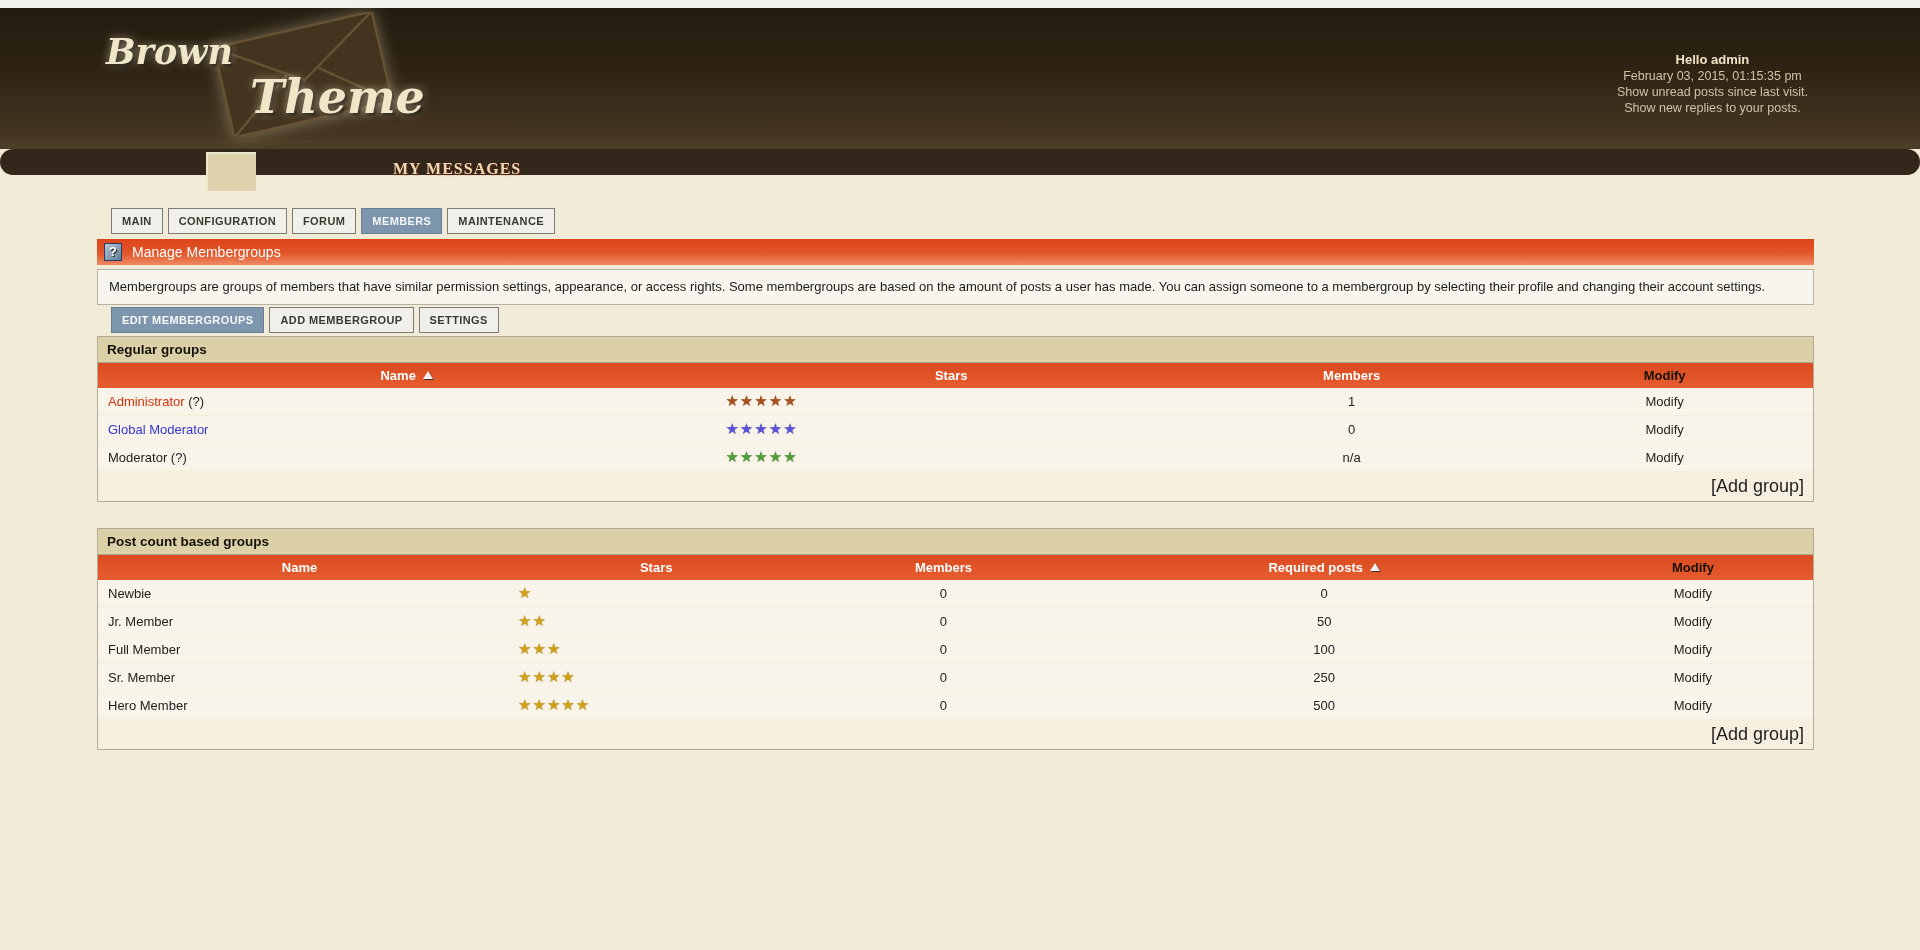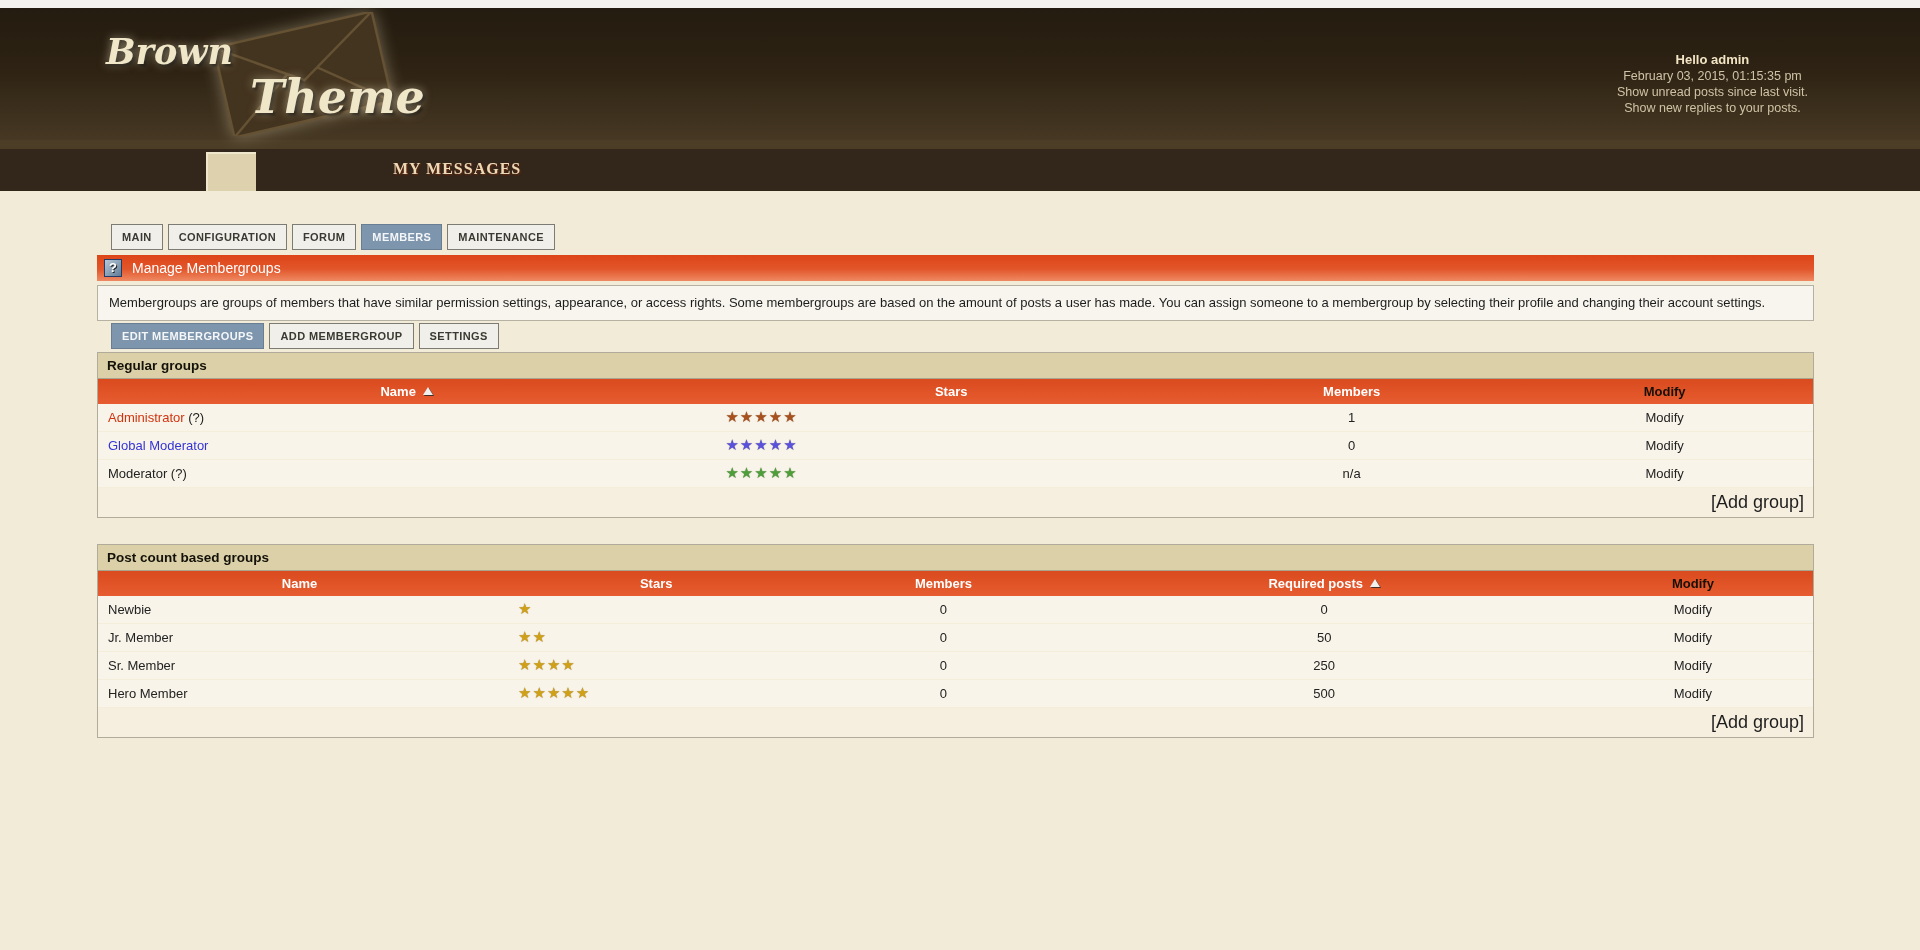--- a/index.html
+++ b/index.html
@@ -15,21 +15,21 @@
     color:#f0e6c8;text-shadow:0 0 10px rgba(243,229,196,.55),2px 2px 3px rgba(0,0,0,.8);}
   .logo-brown{left:6px;top:21px;font-size:35px;}
   .logo-theme{left:150px;top:60px;font-size:46px;}
   .user-info{position:absolute;right:112px;top:44px;text-align:center;color:#cfc3a6;font-size:12.5px;line-height:16px;}
   .user-info .greeting{font-weight:bold;color:#f2e4c4;font-size:13px;}
   .user-info a{color:#cfc3a6;text-decoration:none;display:block;cursor:pointer;}
 
   .header-band{height:9px;background:#4c3d27;}
 
   
-  .navbar{height:42px;background:#33261a;position:relative;}
+  .navbar{height:26px;background:#33261a;position:relative;border-radius:19px;}
   .nav-active-tab{position:absolute;left:206px;top:3px;width:50px;height:39px;background:#ddd2ad;
     border-top:2px solid #efe7cd;border-left:2px solid #efe7cd;box-sizing:border-box;cursor:pointer;}
   .nav-link{position:absolute;left:393px;top:11px;font-family:"Liberation Serif",serif;font-weight:bold;
     font-size:16px;color:#ecd9b5;letter-spacing:1px;text-decoration:none;cursor:pointer;
     text-shadow:1px 1px 2px rgba(140,40,10,.65);}
 
   
   .content{margin:0 106px 0 97px;padding-top:33px;}
   .tab-row{padding-left:14px;display:flex;gap:5px;}
   .tab-btn{background:#f0efe9;border:1px solid #7c7c74;color:#3a3a33;font-size:11px;font-weight:bold;
@@ -201,20 +201,27 @@
             <td class="c-modify"><a class="modify-link">Modify</a></td>
           </tr>
           <tr>
             <td class="c-name"><a class="group-link" style="color: rgb(34, 34, 34);">Jr. Member</a></td>
             <td class="c-stars"><span class="stars" style="color: rgb(207, 160, 24);">★★</span></td>
             <td class="c-members">0</td>
             <td class="c-required">50</td>
             <td class="c-modify"><a class="modify-link">Modify</a></td>
           </tr>
           <tr>
+            <td class="c-name"><a class="group-link" style="color: rgb(34, 34, 34);">Full Member</a></td>
+            <td class="c-stars"><span class="stars" style="color: rgb(207, 160, 24);">★★★</span></td>
+            <td class="c-members">0</td>
+            <td class="c-required">100</td>
+            <td class="c-modify"><a class="modify-link">Modify</a></td>
+          </tr>
+          <tr>
             <td class="c-name"><a class="group-link" style="color: rgb(34, 34, 34);">Sr. Member</a></td>
             <td class="c-stars"><span class="stars" style="color: rgb(207, 160, 24);">★★★★</span></td>
             <td class="c-members">0</td>
             <td class="c-required">250</td>
             <td class="c-modify"><a class="modify-link">Modify</a></td>
           </tr>
           <tr>
             <td class="c-name"><a class="group-link" style="color: rgb(34, 34, 34);">Hero Member</a></td>
             <td class="c-stars"><span class="stars" style="color: rgb(207, 160, 24);">★★★★★</span></td>
             <td class="c-members">0</td>

